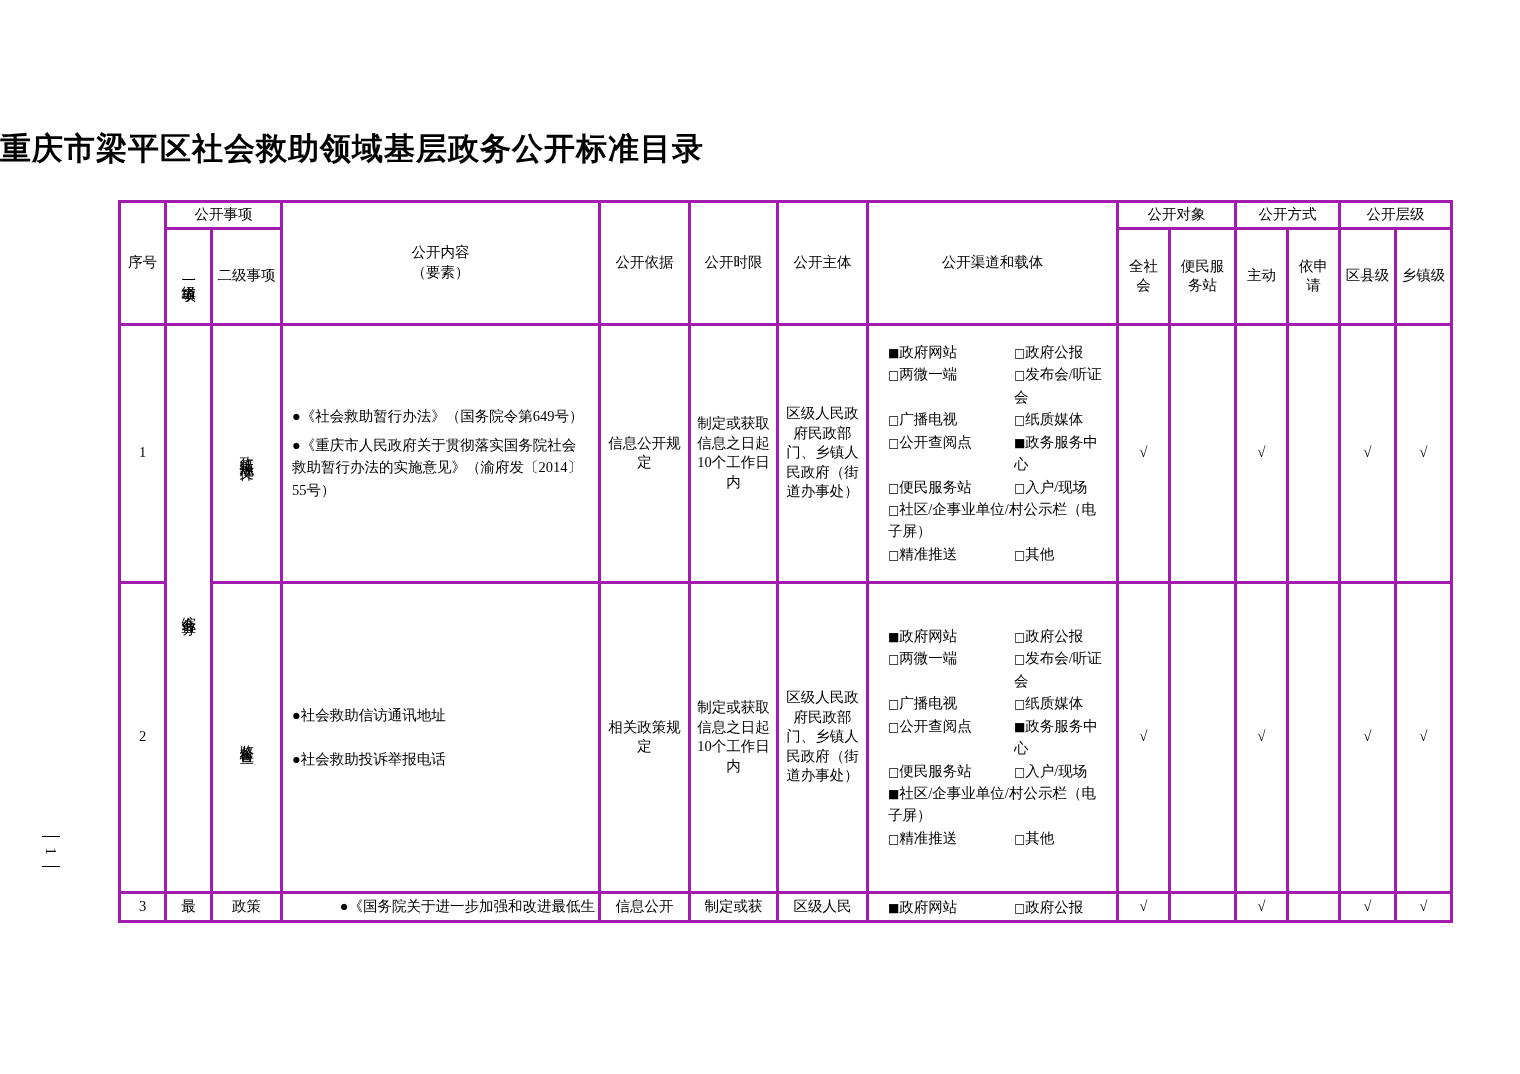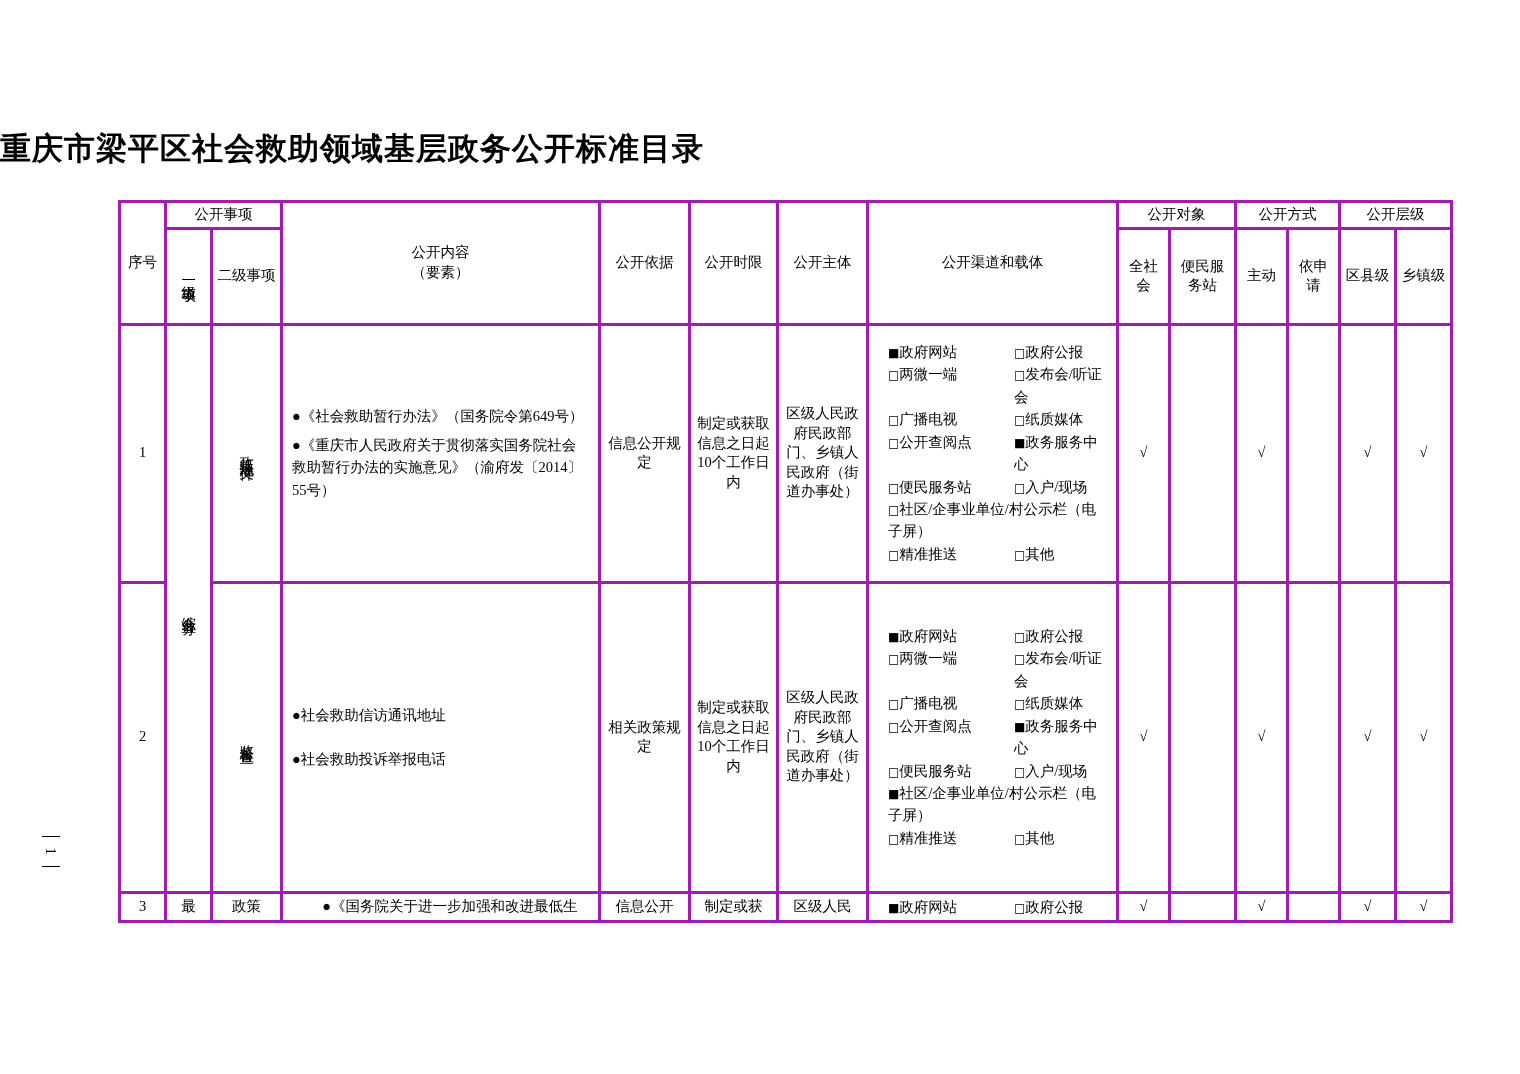--- a/index.html
+++ b/index.html
@@ -251,21 +251,21 @@
       <td class="tick">√</td>
       <td class="tick"></td>
       <td class="tick">√</td>
       <td class="tick">√</td>
     </tr>
 
     <tr style="height:28px">
       <td class="num-cell">3</td>
       <td>最</td>
       <td>政策</td>
-      <td style="text-align:center;padding-left:22px">●《国务院关于进一步加强和改进最低生</td>
+      <td style="text-align:right;padding-left:22px">●《国务院关于进一步加强和改进最低生</td>
       <td class="center-small">信息公开</td>
       <td class="center-small">制定或获</td>
       <td class="center-small">区级人民</td>
       <td>
         <div class="channels" style="padding-top:0;padding-bottom:0">
           <span><span class="bx">■</span><span>政府网站</span></span>
           <span><span class="bx">□</span><span>政府公报</span></span>
         </div>
       </td>
       <td class="tick">√</td>

